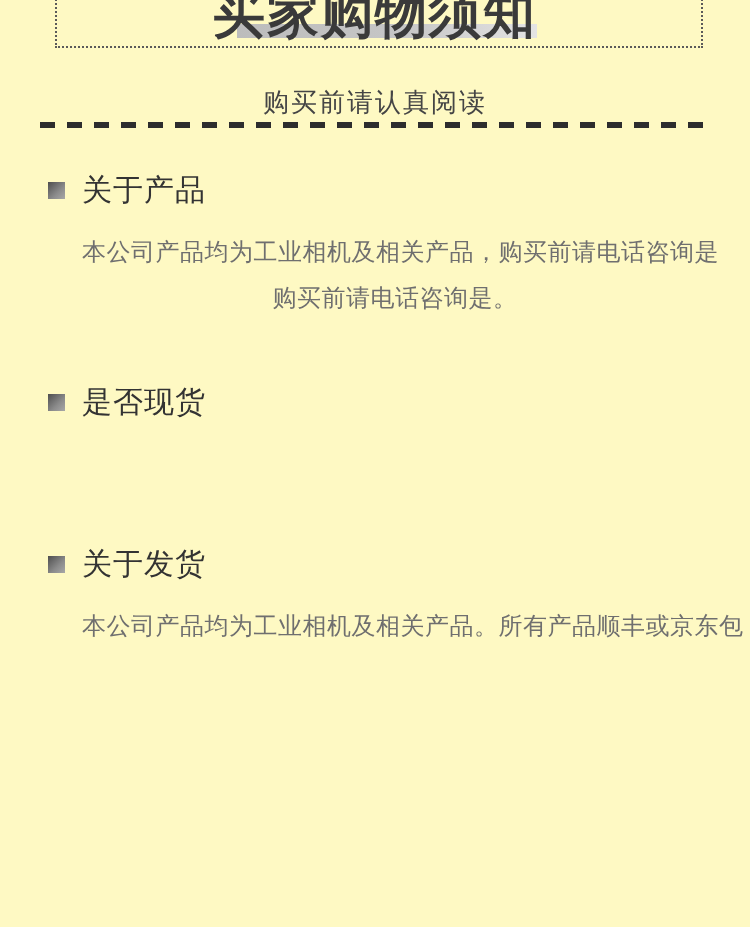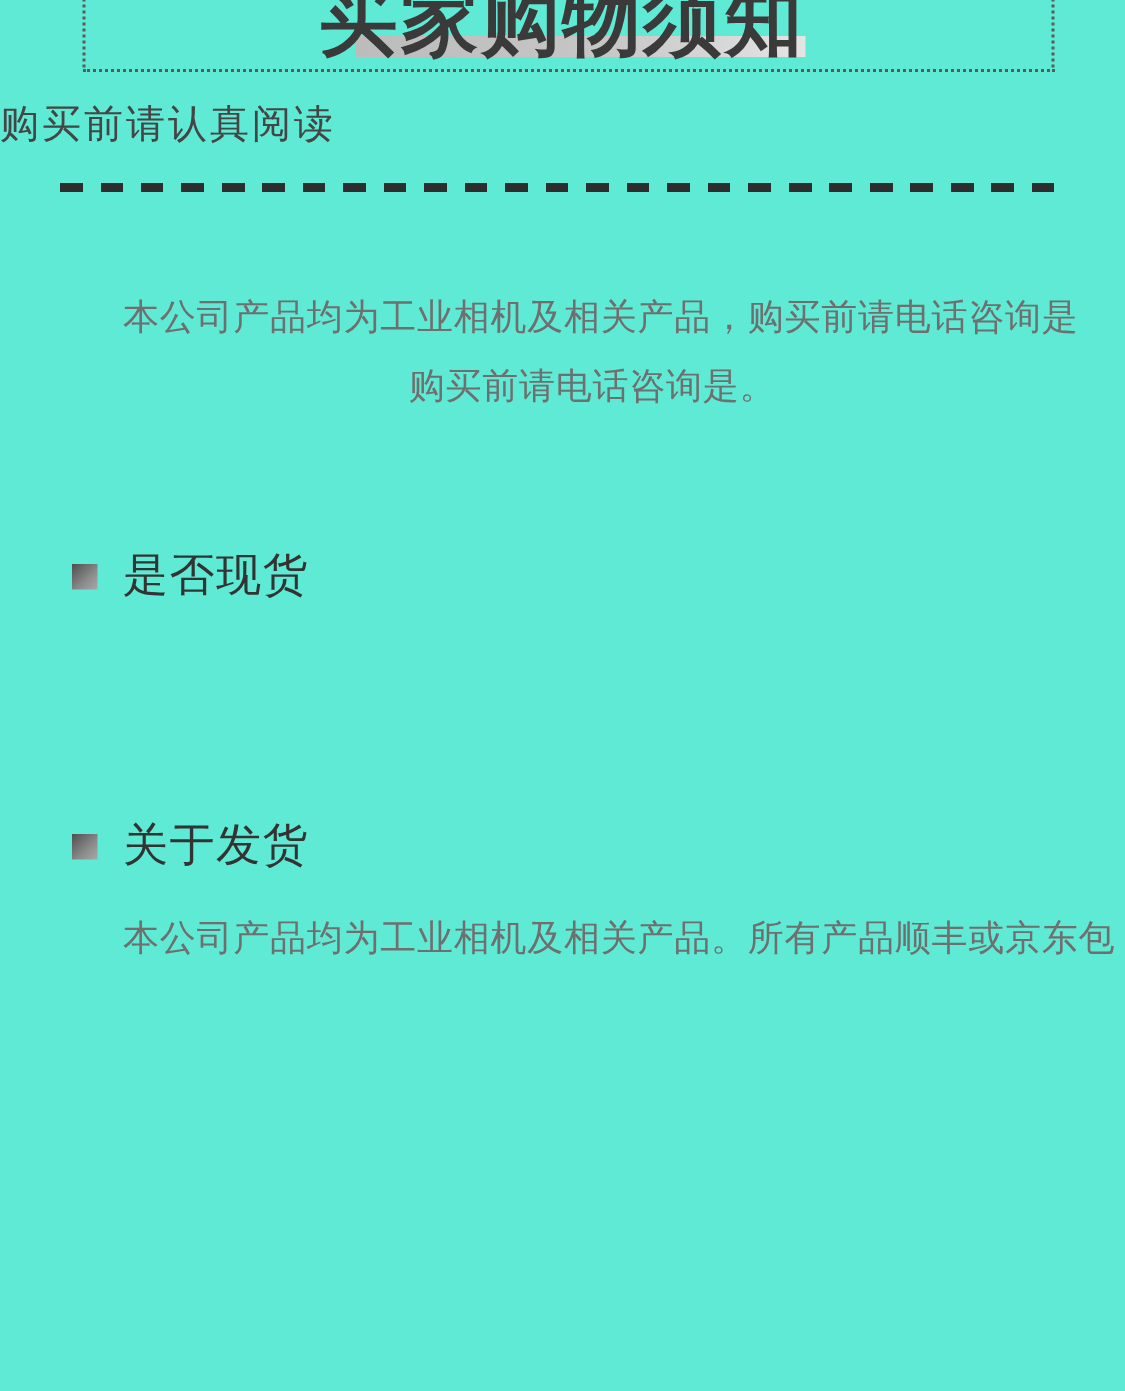--- a/index.html
+++ b/index.html
@@ -5,21 +5,21 @@
   html, body {
     margin: 0;
     padding: 0;
     background: #ffffff;
   }
   .page {
     position: relative;
     width: 750px;
     height: 927px;
     overflow: hidden;
-    background: #5eead4;
+    background: #fef9c3;
     font-family: "Liberation Sans", "DejaVu Sans", sans-serif;
   }
 
   
   .title-box {
     position: absolute;
     left: 55px;
     top: -20px;
     width: 648px;
     height: 68px;
@@ -45,24 +45,24 @@
     font-size: 52px;
     font-weight: 700;
     line-height: 60px;
     letter-spacing: 2px;
     color: #3a3a3a;
     z-index: 2;
   }
   .subtitle {
     position: absolute;
     left: 0;
-    top: 62px;
+    top: 82px;
     width: 100%;
     margin: 0;
-    text-align: left;
+    text-align: center;
     font-size: 26px;
     font-weight: 400;
     line-height: 40px;
     letter-spacing: 2px;
     color: #454545;
     z-index: 2;
   }
   .dashed-divider {
     position: absolute;
     left: 40px;
@@ -101,36 +101,40 @@
     margin: 19px 0 0 34px;
     font-size: 24px;
     line-height: 46px;
     letter-spacing: 0.5px;
     color: #6f6f6f;
     text-align: center;
   }
   .body-line { white-space: nowrap; }
 
   .section-1 { top: 170px; }
-  .section-2 { top: 364px; }
+  .section-2 { top: 382px; }
   .section-3 { top: 544px; }
   .section-4 { top: 750px; }
 </style>
 </head>
 <body>
 
 <div class="page">
 
   <div class="title-box"></div>
   <div class="title-highlight"></div>
   <h1 class="page-title">买家购物须知</h1>
   <div class="subtitle">购买前请认真阅读</div>
   <div class="dashed-divider"></div>
 
   <div class="section section-1">
+    <div class="section-head">
+      <span class="bullet"></span>
+      <h2 class="section-heading">关于产品</h2>
+    </div>
     <div class="section-body">
       <div class="body-line">本公司产品均为工业相机及相关产品，购买前请电话咨询是</div>
       <div class="body-line">购买前请电话咨询是。</div>
     </div>
   </div>
 
   <div class="section section-2">
     <div class="section-head">
       <span class="bullet"></span>
       <h2 class="section-heading">是否现货</h2>

